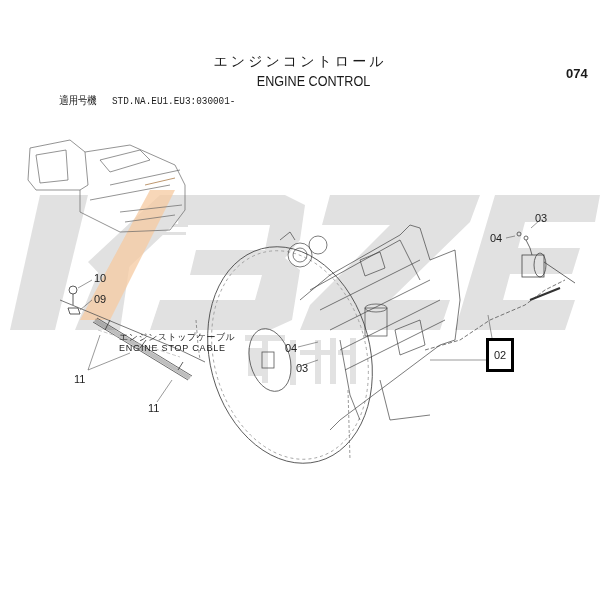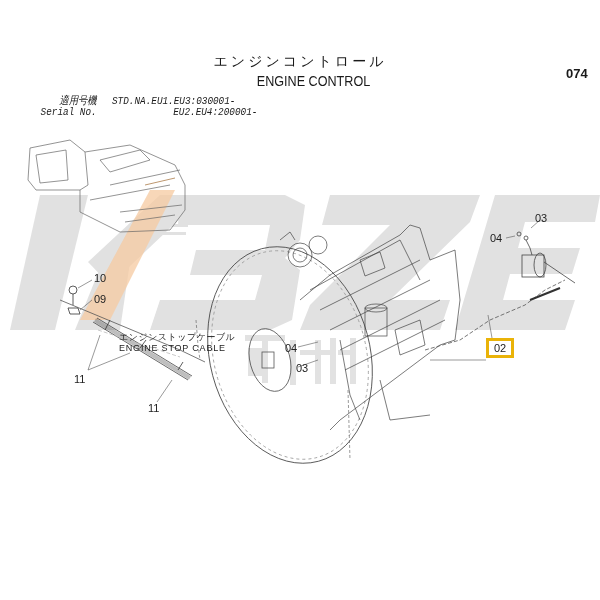--- a/index.html
+++ b/index.html
@@ -1,29 +1,29 @@
 <!DOCTYPE html>
 <html><head>
   <meta charset="utf-8">
   <style>
     html, body { margin:0; padding:0; background:#ffffff; }
     body { width:600px; height:600px; position:relative; overflow:hidden; font-family:"DejaVu Sans", sans-serif; color:#1a1a1a; }
     .page-number { position:absolute; left:566px; top:34px; font-family:"Liberation Sans", sans-serif; font-size:13px; font-weight:bold; letter-spacing:0;margin-top:32px; }
     .title-jp { position:absolute; left:0; width:600px; top:53px; text-align:center; box-sizing:border-box; font-size:14px; letter-spacing:3px; }
     .title-en { position:absolute; left:0; width:600px; top:73px; text-align:center; padding-left:30px; box-sizing:border-box; font-family:"Liberation Sans Narrow","Liberation Sans", sans-serif; font-size:14px; transform:scaleX(0.9); }
-    .serial { position:absolute; left:18px; top:96px; font-family:"Liberation Mono", monospace; font-size:11px; line-height:11px;font-style:italic; }
+    .serial { position:absolute; left:18px; top:96px; font-family:"Liberation Mono", monospace; font-size:11px; line-height:11px; }
     .serial .row { display:flex; white-space:pre; }
     .serial .label { width:76px; text-align:right; padding-right:18px; transform:scaleX(0.85); transform-origin:right; }
     .serial .value { transform:scaleX(0.85); transform-origin:left; }
     .serial .value.r2 { padding-left:72px; }
     .callout { position:absolute; font-family:"Liberation Sans", sans-serif; font-size:11px; color:#222; }
     .cable-label { position:absolute; left:119px; top:304px; font-size:9px; line-height:11px; color:#222;margin-top:28px; }
     .cable-label .jp { letter-spacing:0.5px; }
     .cable-label .en { font-family:"Liberation Sans", sans-serif; font-size:9px; letter-spacing:0.8px; }
-    .highlight-box { position:absolute; left:486px; top:338px; width:28px; height:20px; border:3px solid #eab308; background:#fff; box-sizing:border-box; display:flex; align-items:center; justify-content:center; font-family:"Liberation Sans", sans-serif; font-size:11px; color:#222; }
+    .highlight-box { position:absolute; left:486px; top:338px; width:28px; height:34px; border:3px solid #000000; background:#fff; box-sizing:border-box; display:flex; align-items:center; justify-content:center; font-family:"Liberation Sans", sans-serif; font-size:11px; color:#222; }
     svg.layer { position:absolute; left:0; top:0; }
   </style>
 </head>
 <body>
 
 <svg class="layer" width="600" height="600" viewBox="0 0 600 600">
   <g fill="#dcdcdc" opacity="0.85">
 
     <polygon points="40,195 88,195 55,330 10,330"></polygon>
     <polygon points="88,262 160,195 205,195 110,285"></polygon>
@@ -137,24 +137,20 @@
 
 <div class="page-number">074</div>
 <div class="title-jp">エンジンコントロール</div>
 <div class="title-en">ENGINE CONTROL</div>
 
 <div class="serial">
   <div class="row">
     <span class="label">適用号機</span>
     <span class="value">STD.NA.EU1.EU3:030001-</span>
   </div>
-  <div class="row">
-    <span class="label">Serial No.</span>
-    <span class="value r2">EU2.EU4:200001-</span>
-  </div>
 </div>
 
 <div class="cable-label">
   <div class="jp">エンジンストップケーブル</div>
   <div class="en">ENGINE STOP CABLE</div>
 </div>
 
 <div class="callout" style="left:94px; top:272px;">10</div>
 <div class="callout" style="left:94px; top:293px;">09</div>
 <div class="callout" style="left:74px; top:373px;">11</div>

